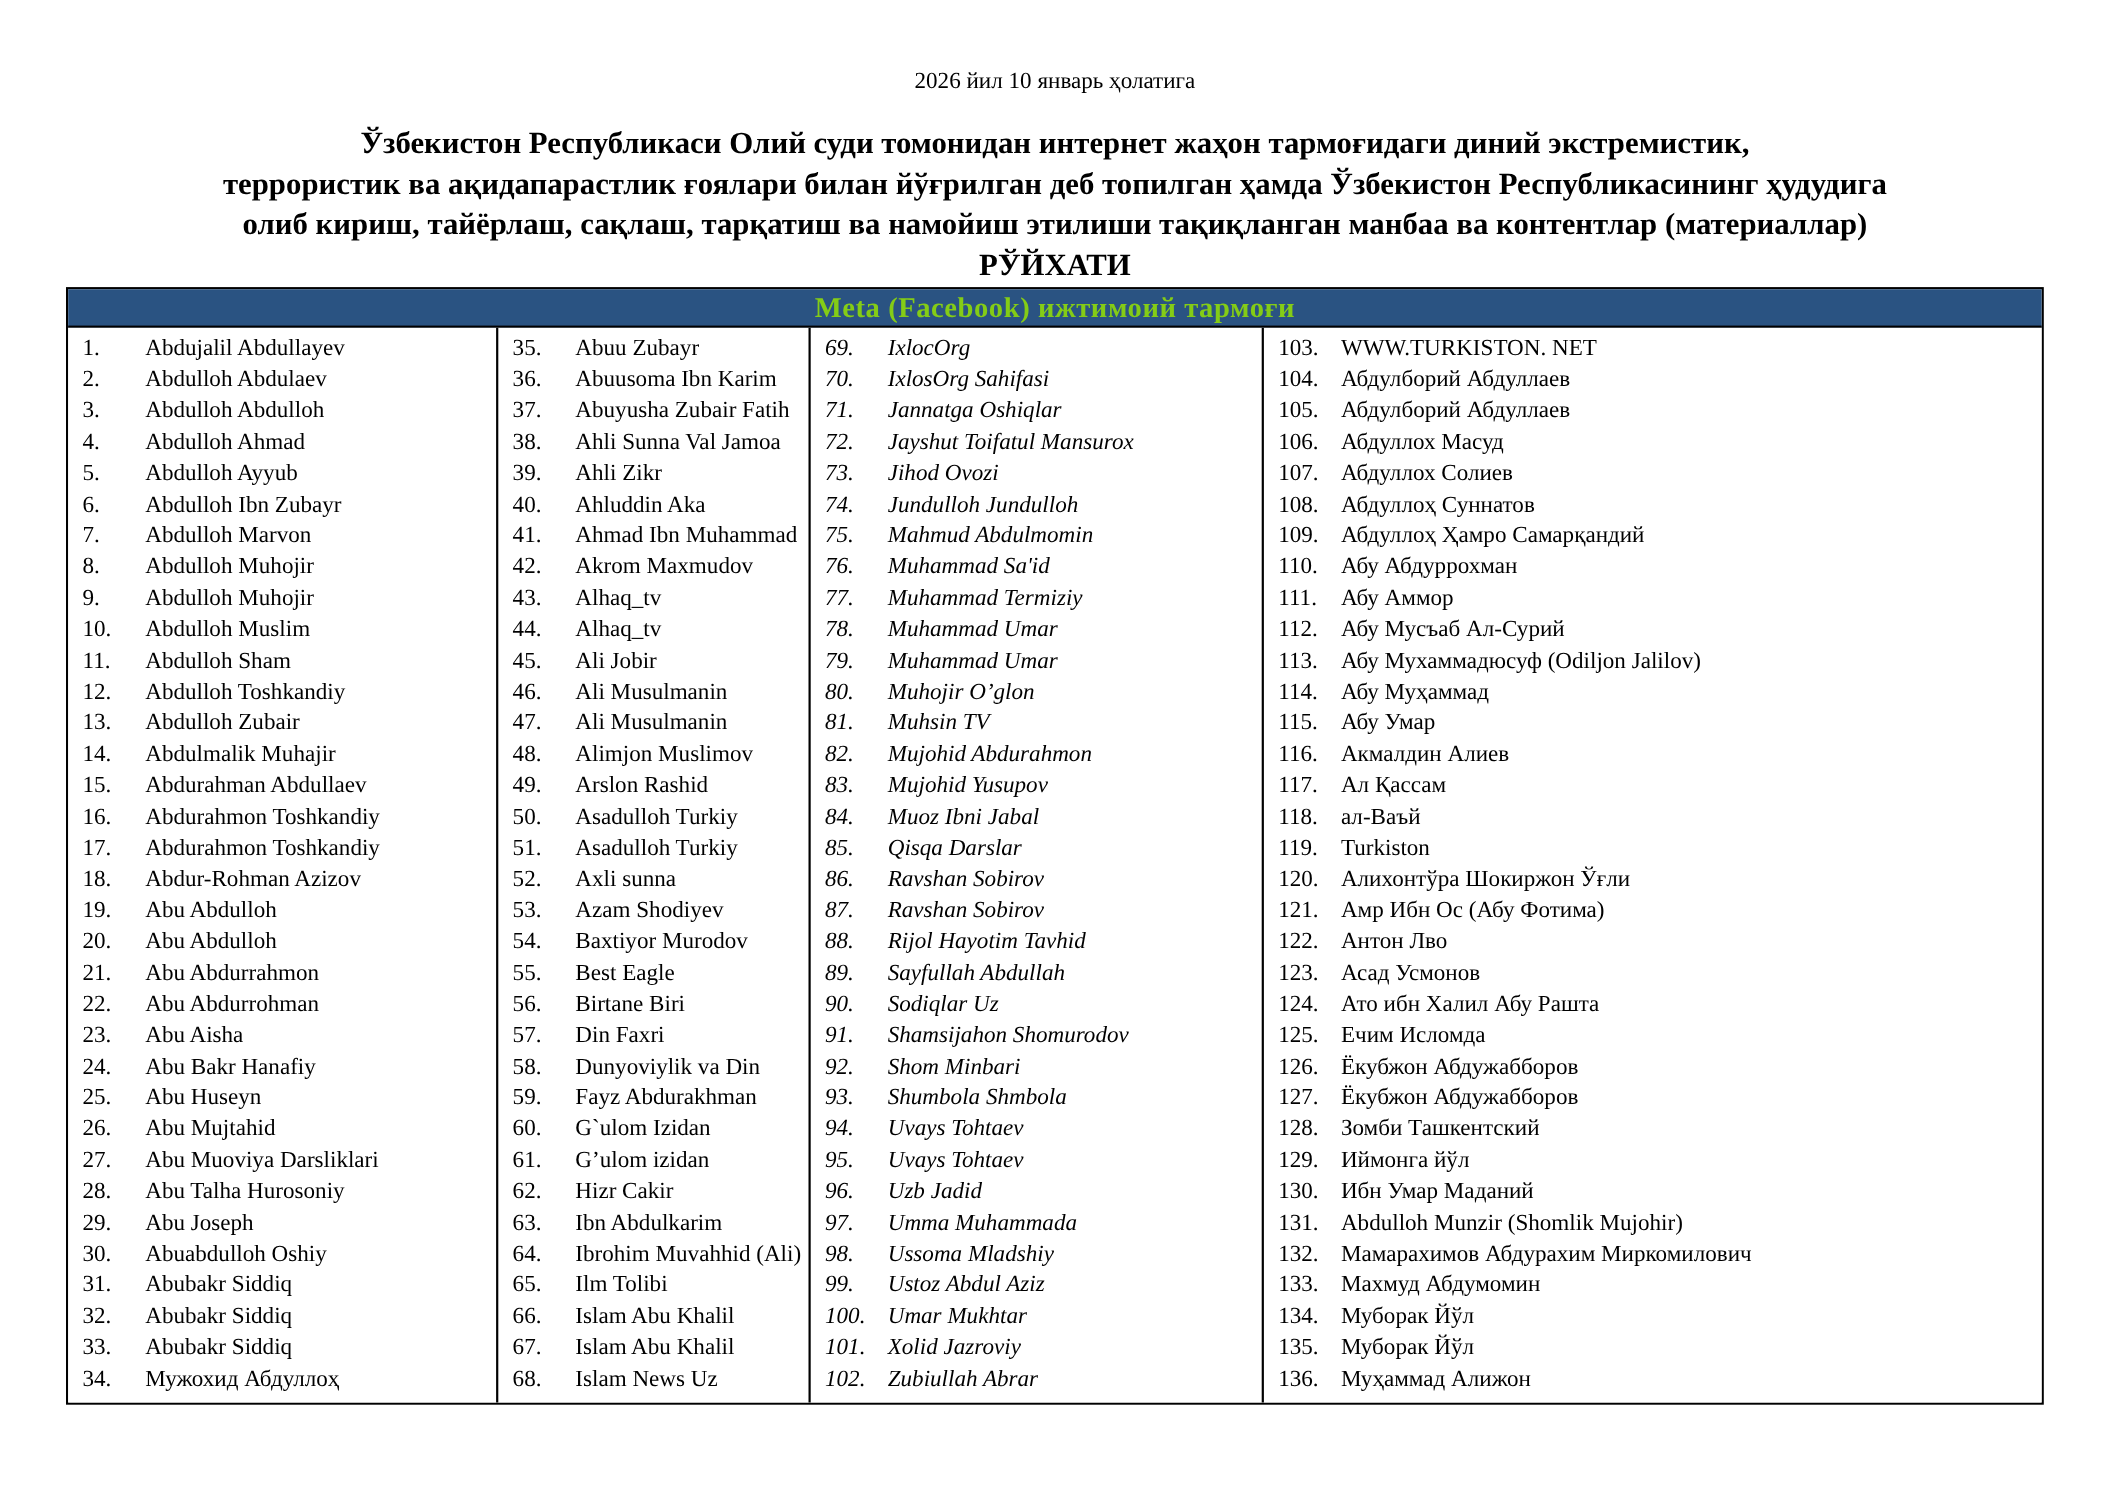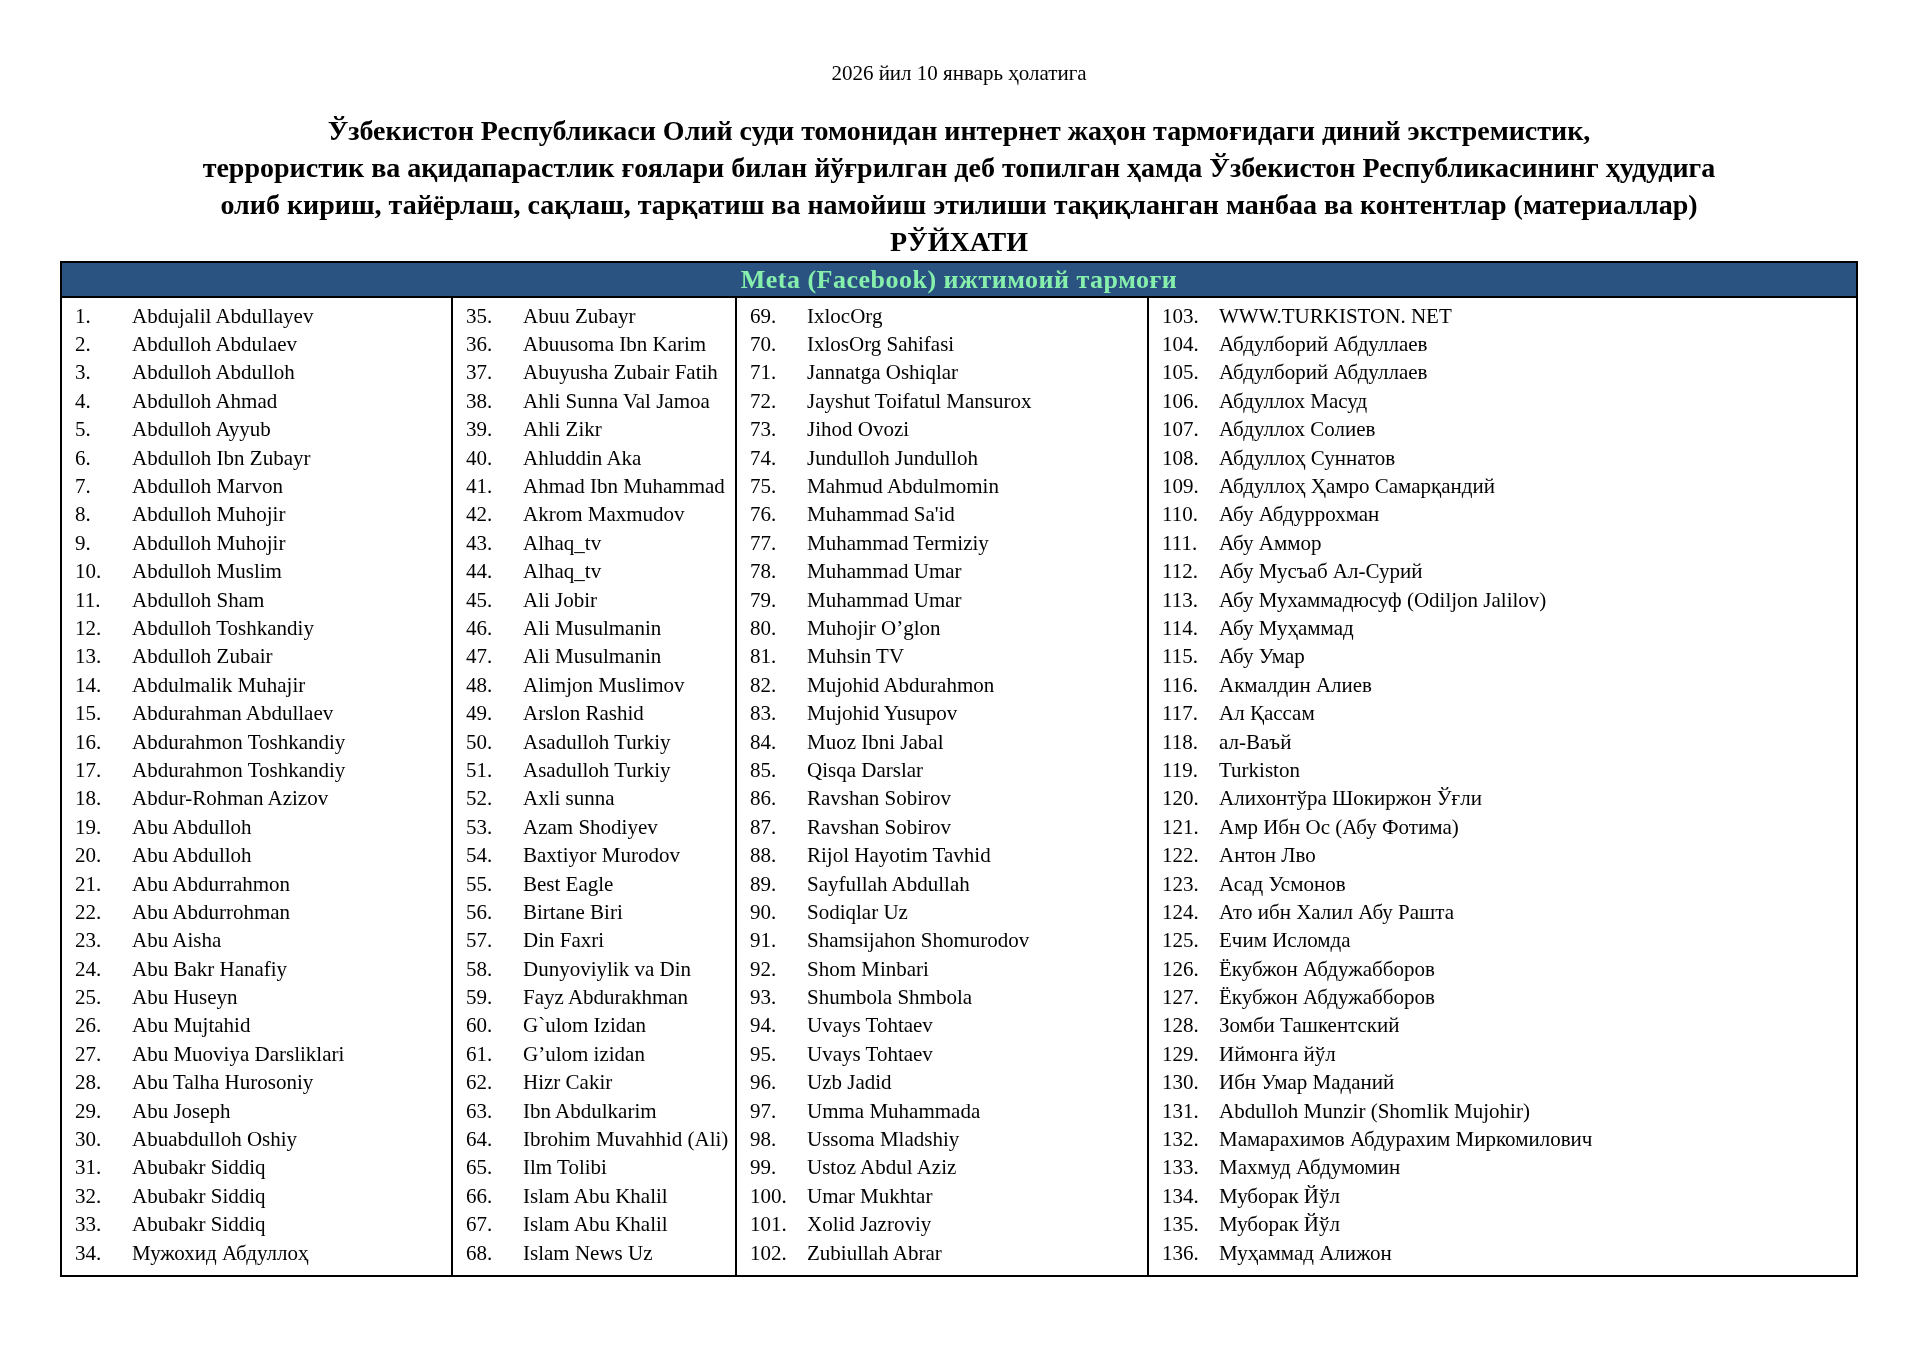--- a/index.html
+++ b/index.html
@@ -30,21 +30,21 @@
     font-weight:bold; font-size:26px;
     text-align:center; height:33px; line-height:33px;
     border-bottom:2px solid #000;
     letter-spacing:0.5px;
   }
   .table-body { display:flex; align-items:stretch; background:#fff; }
   .col { box-sizing:border-box; padding-top:4px; padding-bottom:8px; }
   .col + .col { border-left:2px solid #000; }
   .col-1 { width:389px; }
   .col-2 { width:284px; }
-  .col-3 { width:412px; }
+  .col-3 { width:412px;font-style:italic; }
   .col-4 { width:666px; flex:1; }
 
   .row { display:flex; height:28.4px; align-items:center; font-size:21px; }
   .row .num { flex:0 0 57px; padding-left:13px; box-sizing:content-box; }
   .row .nm  { flex:1; white-space:nowrap; overflow:visible; }
 </style>
 </head>
 <body>
 
 <div class="page">
@@ -52,21 +52,21 @@
   <div class="date-note">2026 йил 10 январь ҳолатига</div>
 
   <div class="title-block">
     <div class="title-line">Ўзбекистон Республикаси Олий суди томонидан интернет жаҳон тармоғидаги диний экстремистик,</div>
     <div class="title-line">террористик ва ақидапарастлик ғоялари билан йўғрилган деб топилган ҳамда Ўзбекистон Республикасининг ҳудудига</div>
     <div class="title-line">олиб кириш, тайёрлаш, сақлаш, тарқатиш ва намойиш этилиши тақиқланган манбаа ва контентлар (материаллар)</div>
     <div class="title-line">РЎЙХАТИ</div>
   </div>
 
   <div class="doc-table">
-    <div class="table-header" style="background: rgb(42, 83, 130); color: #86efac;">Meta (Facebook) ижтимоий тармоғи</div>
+    <div class="table-header" style="background: rgb(42, 83, 130); color: #84cc16;">Meta (Facebook) ижтимоий тармоғи</div>
     <div class="table-body">
         <div class="col col-1">
           <div class="row">
             <span class="num">1.</span>
             <span class="nm">Abdujalil Abdullayev</span>
           </div>
           <div class="row">
             <span class="num">2.</span>
             <span class="nm">Abdulloh Abdulaev</span>
           </div>

